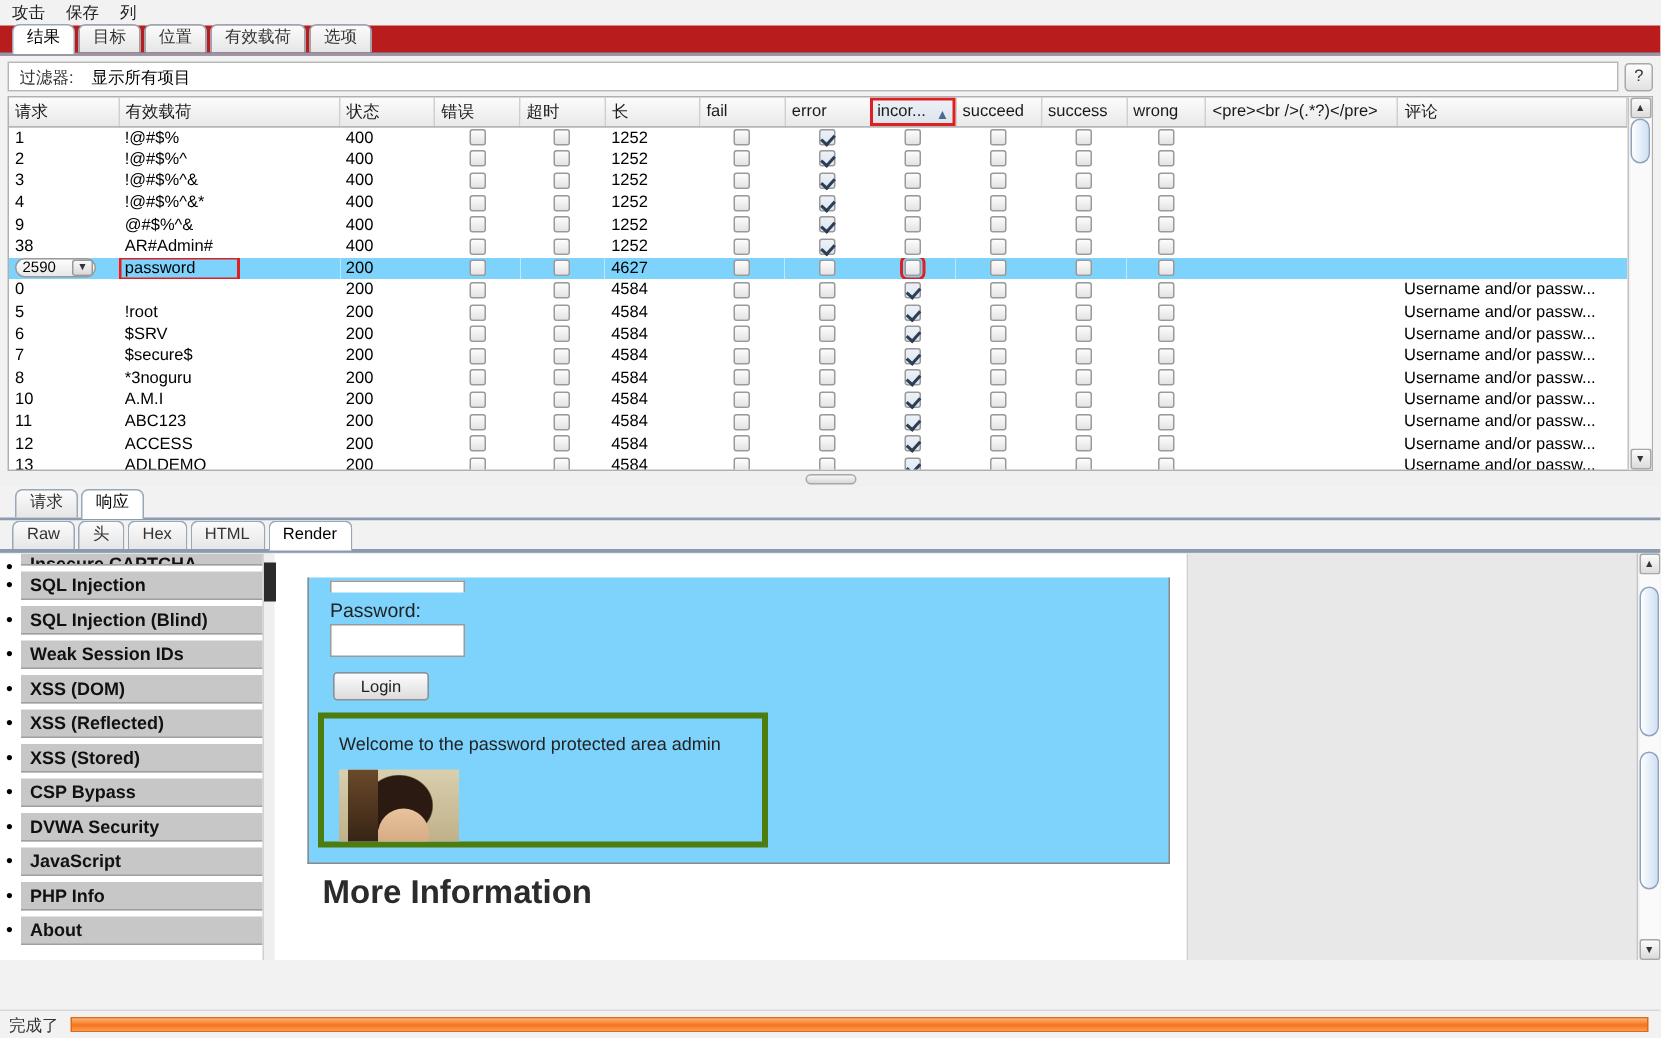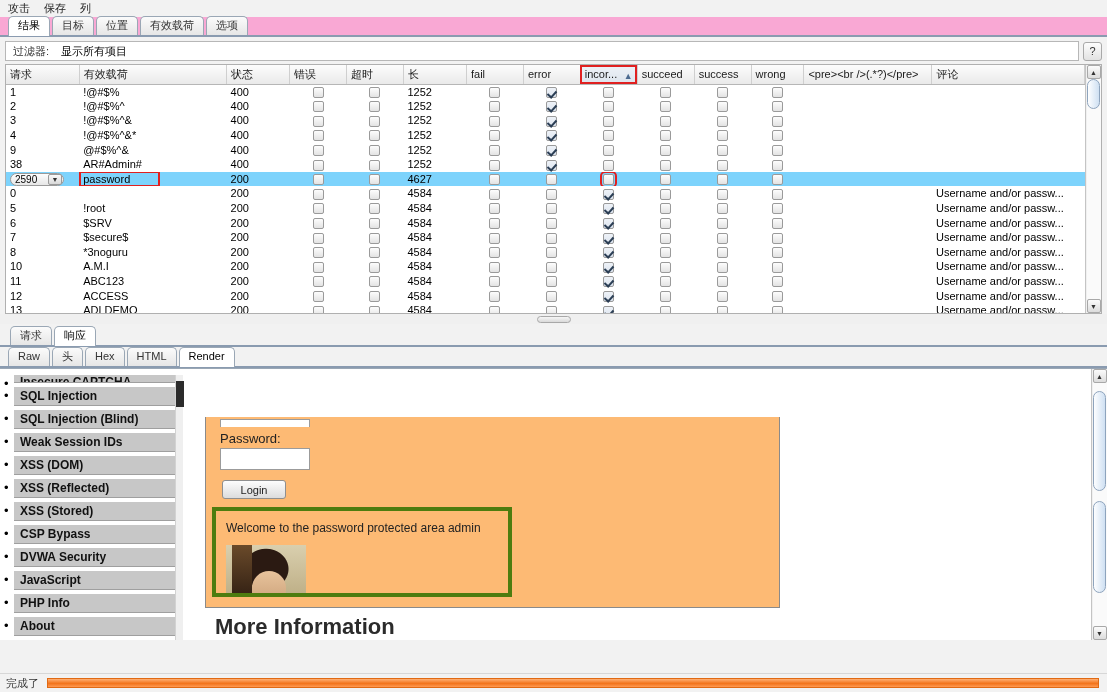--- a/index.html
+++ b/index.html
@@ -18,21 +18,21 @@
   .menubar {
     height: 17px; background: #f2f2f2;
     display: flex; align-items: center; padding-left: 8px; gap: 14px;
     font-size: 11px; color: #222;
   }
   .menubar .mi { cursor: default; }
 
   
   .tabstrip {
     height: 20px; position: relative;
-    background: #f9a8d4;
+    background: #b91c1c;
     display: flex; align-items: flex-end; padding-left: 8px;
     border-bottom: 2px solid #8a9bb0;
   }
   .tab {
     font-size: 11px;
     padding: 2px 9px 3px 9px;
     margin-right: 2px;
     border: 1px solid #9aa7b5;
     border-bottom: none;
     border-radius: 5px 5px 0 0;
@@ -184,21 +184,21 @@
   }
 
   
   .renderarea {
     position: relative;
     margin: 0; height: 272px;
     background: #fff;
     display: flex;
     border-top: 1px solid #9aa7b5;
   }
-  .renderpage { flex: 1; display: flex; position: relative; overflow: hidden; background:#fff;align-items:flex-end;}
+  .renderpage { flex: 1; display: flex; position: relative; overflow: hidden; background:#fff;}
   .dvwa-side {
     width: 185px; background: #fff;
     padding-top: 0; position: relative;
   }
   .dvwa-side ul { list-style: none; margin: 0; padding: 0 4px 0 14px; }
   .dvwa-side li {
     position: relative;
     margin-bottom: 4px;
   }
   .dvwa-side li:before {
@@ -213,21 +213,21 @@
     color: #111;
   }
   .dvwa-side .mitem.cut { height: 8px; overflow:hidden; padding:0 6px;}
   .side-scroll {
     position:absolute; right: 2px; top: 0; width: 8px; height: 100%;
     background: #efefef; border-left:1px solid #d2d2d2;
   }
   .side-scroll .thumb { position:absolute; top:6px; left:0; width:8px; height:26px; background:#2b2b2b;}
 
   .dvwa-main { flex: 1; padding: 0 0 0 20px; position: relative; background:#fff; }
-  .dvwa-main .formbox { border:1px solid #8a8a8a; border-top:none; padding: 2px 14px 10px 14px; width: 575px; background:#fdba74; }
+  .dvwa-main .formbox { border:1px solid #8a8a8a; border-top:none; padding: 2px 14px 10px 14px; width: 575px; background:#7dd3fc;margin-top:16px; }
   .inp {
     width: 90px; height: 22px;
     border: 1px solid #9b9b9b; background: #fff; display:block; margin-bottom: 4px;
   }
   .inp.cut { height: 8px; border-bottom:none;}
   .lbl { font-size: 13px; color: #222; margin: 1px 0 2px 0; display:block;}
   .loginbtn {
     width: 64px; height: 19px;
     border: 1px solid #8f8f8f; border-radius: 3px;
     background: linear-gradient(#fdfdfd,#dcdcdc);

